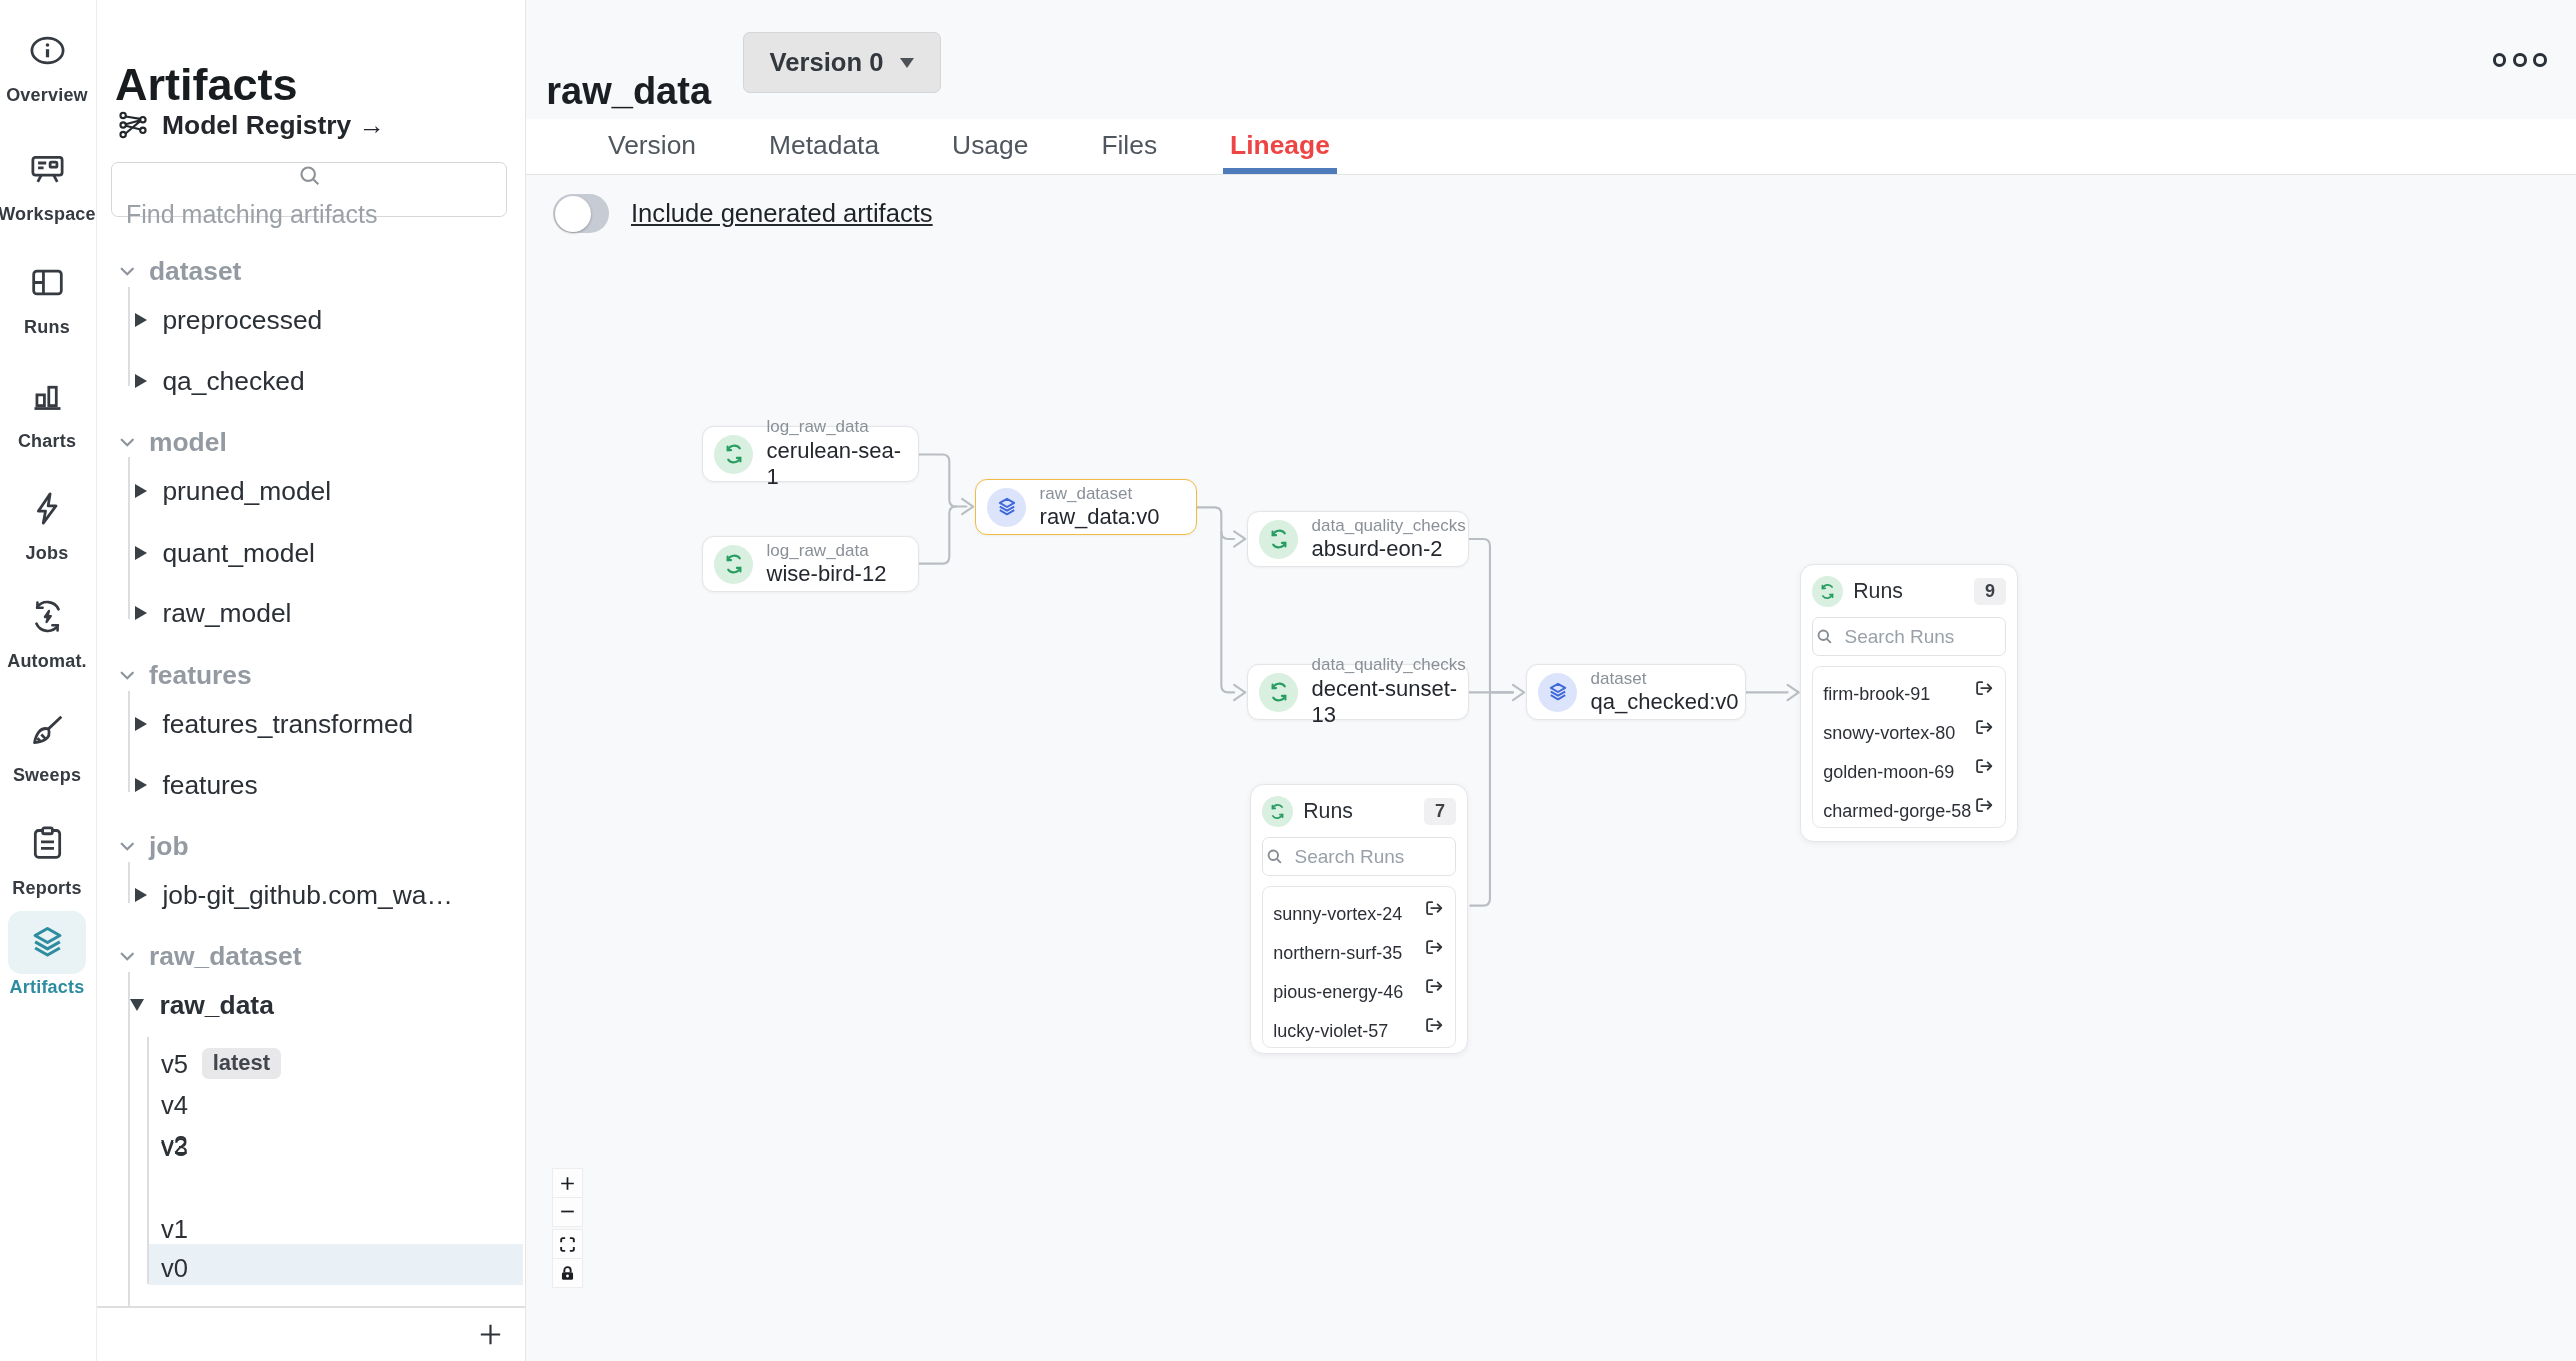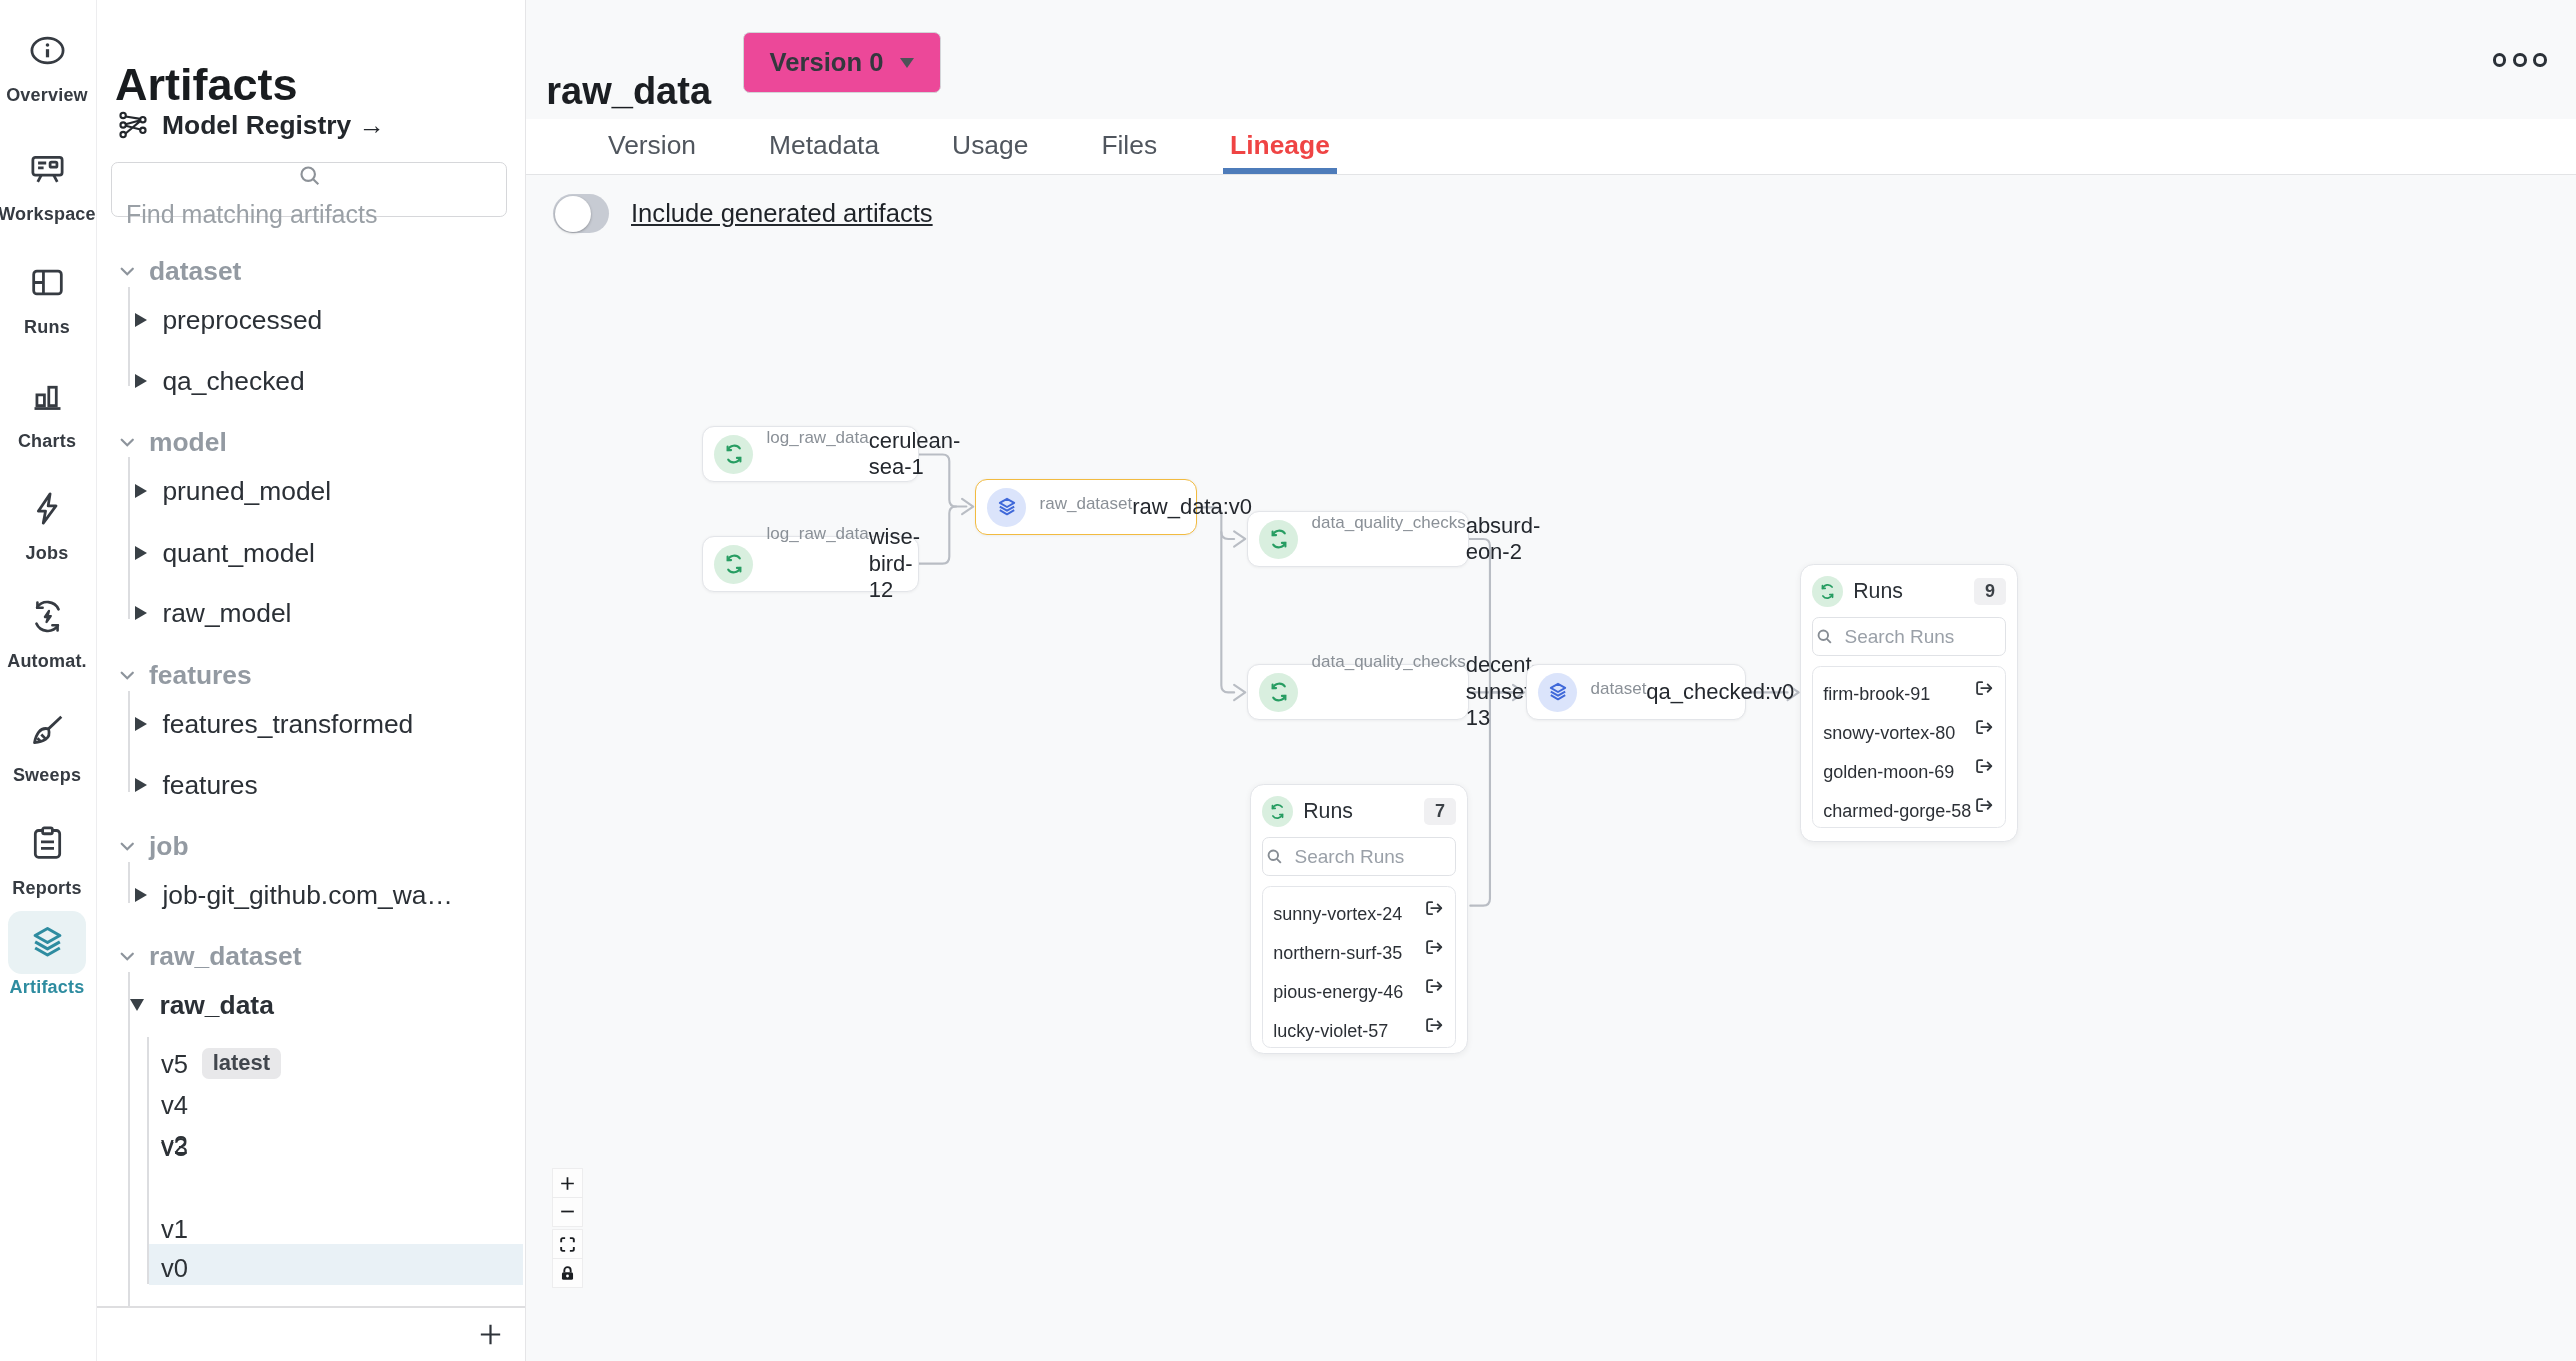--- a/index.html
+++ b/index.html
@@ -51,21 +51,21 @@
   .latest-badge{background:#e8e8ea;color:#41464d;font-size:22px;font-weight:600;
                 padding:2.6px 11px;border-radius:6.8px;}
   .sb-footer-line{position:absolute;left:0;bottom:53px;width:100%;height:1.7px;background:#dedee0;}
   .sb-add{position:absolute;right:17px;bottom:8.5px;width:36px;height:36px;display:flex;
           align-items:center;justify-content:center;color:#2f343a;cursor:pointer;}
   .sb-add svg{width:29px;height:29px;}
 
   
   #main{position:absolute;left:525px;top:0;width:2051px;height:100%;background:#f8f9fa;}
   .m-title{position:absolute;left:21.3px;top:38px;font-size:38px;font-weight:700;color:#1b1e22;}
-  .version-btn{position:absolute;left:218px;top:32px;width:198px;height:61px;background:#ec4899;
+  .version-btn{position:absolute;left:218px;top:32px;width:198px;height:61px;background:#e5e5e5;
                border:1.7px solid #d3d5d8;border-radius:6.8px;display:flex;align-items:center;
                justify-content:center;gap:17px;font-size:25.6px;font-weight:600;color:#33383e;
                cursor:pointer;box-sizing:border-box;}
   .caret-down{width:0;height:0;border-left:7.7px solid transparent;border-right:7.7px solid transparent;
               border-top:10.2px solid #4d5258;}
   .menu-btn{position:absolute;right:29px;top:53px;display:flex;gap:6.8px;cursor:pointer;}
   .menu-btn span{width:13.6px;height:13.6px;border:3.4px solid #2b3138;border-radius:50%;
                  box-sizing:border-box;}
 
   .tab-strip{position:absolute;top:119px;left:0;right:0;height:55px;background:#fff;
@@ -86,21 +86,21 @@
   #edges{position:absolute;left:0;top:0;pointer-events:none;}
   .g-node{position:absolute;height:56px;background:#fff;border:1.7px solid #e3e5e9;border-radius:12px;
           display:flex;align-items:center;gap:13.6px;padding:0 15.4px 0 11px;box-sizing:border-box;
           box-shadow:0 0.9px 2.6px rgba(0,0,0,.05);cursor:pointer;}
   .g-node.selected{border-color:#f2bb40;}
   .n-icon{width:39px;height:39px;border-radius:50%;display:flex;align-items:center;
           justify-content:center;flex:none;}
   .n-icon svg{width:24px;height:24px;}
   .g-node.run .n-icon,.rp-icon{background:#d9efdf;color:#279d62;}
   .g-node.artifact .n-icon{background:#dbe4fb;color:#3f68d9;}
-  .n-texts{display:flex;line-height:1.2;}
+  .n-texts{display:flex;flex-direction:column;line-height:1.2;}
   .n-label{font-size:17px;color:#8a9097;}
   .n-name{font-size:22px;color:#24282e;}
 
   .runs-panel{position:absolute;width:218px;background:#fff;border:1.7px solid #e3e5e9;
               border-radius:13.6px;box-shadow:0 1.7px 6.8px rgba(0,0,0,.06);padding:11px;
               box-sizing:border-box;}
   .rp-head{display:flex;align-items:center;gap:10.2px;margin-bottom:10.2px;}
   .rp-icon{width:31px;height:31px;border-radius:50%;display:flex;align-items:center;
            justify-content:center;flex:none;}
   .rp-icon svg{width:19px;height:19px;}

